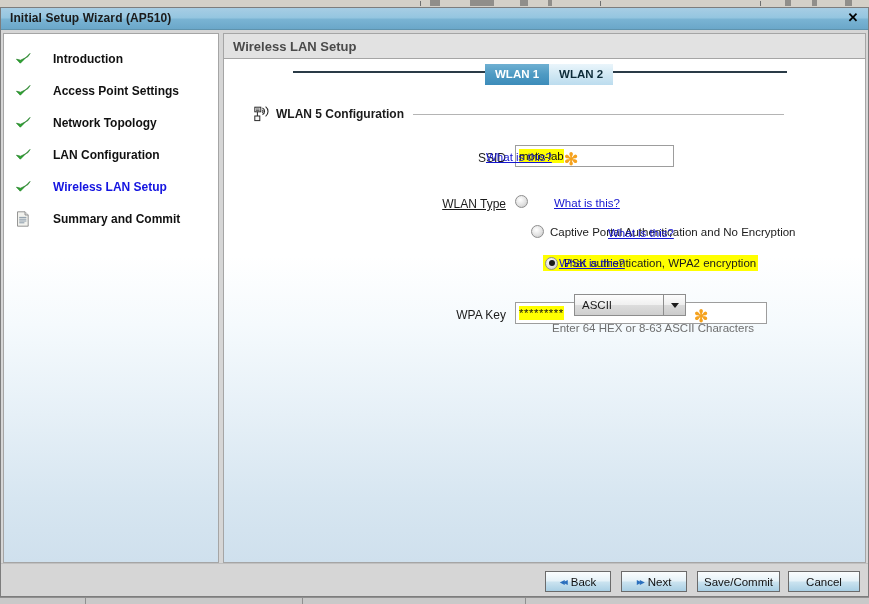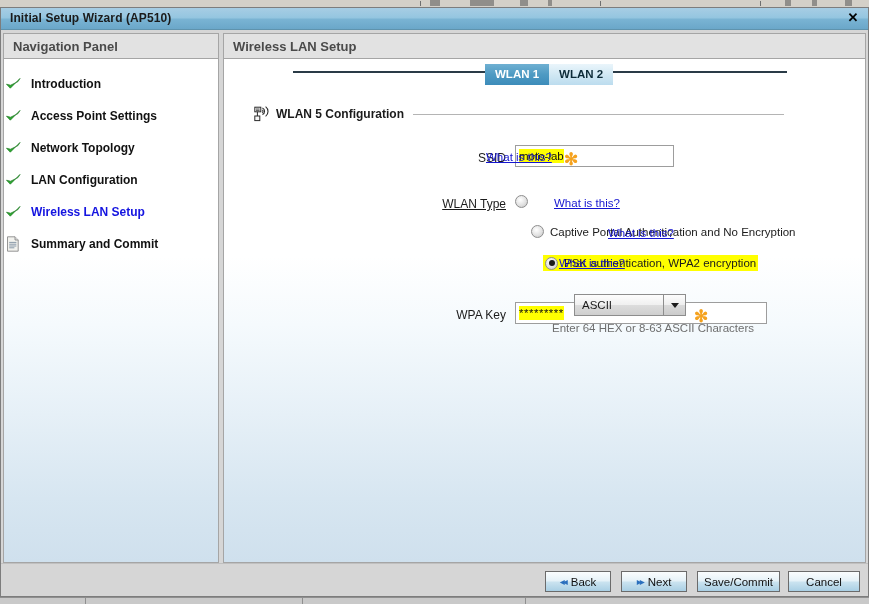--- a/index.html
+++ b/index.html
@@ -112,23 +112,25 @@
     width: 216px;
     height: 530px;
   }
   .nav-list {
     position: relative;
     padding-top: 9px;
   }
   .nav-item {
     position: relative;
     height: 32px;
-    display: flex;
-    align-items: center;
-    cursor: pointer;
+    padding-left: 10px;
+    display: flex;
+    align-items: center;
+    cursor: pointer;
+    gap: 12px;
   }
   .nav-icon {
     width: 18px; height: 16px;
     margin-right: 9px;
     flex: 0 0 18px;
     display: flex;
     align-items: center;
     justify-content: center;
   }
   .nav-label {
@@ -382,23 +384,20 @@
 <div class="window">
 
   <div class="titlebar">
     <span class="title-text">Initial Setup Wizard (AP510)</span>
     <span class="close-btn">✕</span>
   </div>
 
   <div class="dialog-body">
 
     <div class="panel" id="nav-panel">
-      <div class="panel-header">
-        <span class="ph-text">Navigation Panel</span>
-      </div>
       <div class="nav-list">
 
         <div class="nav-item">
           <span class="nav-icon">
             <svg width="17" height="14" viewBox="0 0 17 14">
                 <path d="M1.5 7.2 L5.3 11.2 L15 1.4 L13 4.6 L5.6 8.2 Z" fill="#2ea832" stroke="#1d7a21" stroke-width="0.7"></path>
               </svg>
           </span>
           <span class="nav-label">Introduction</span>
         </div>

